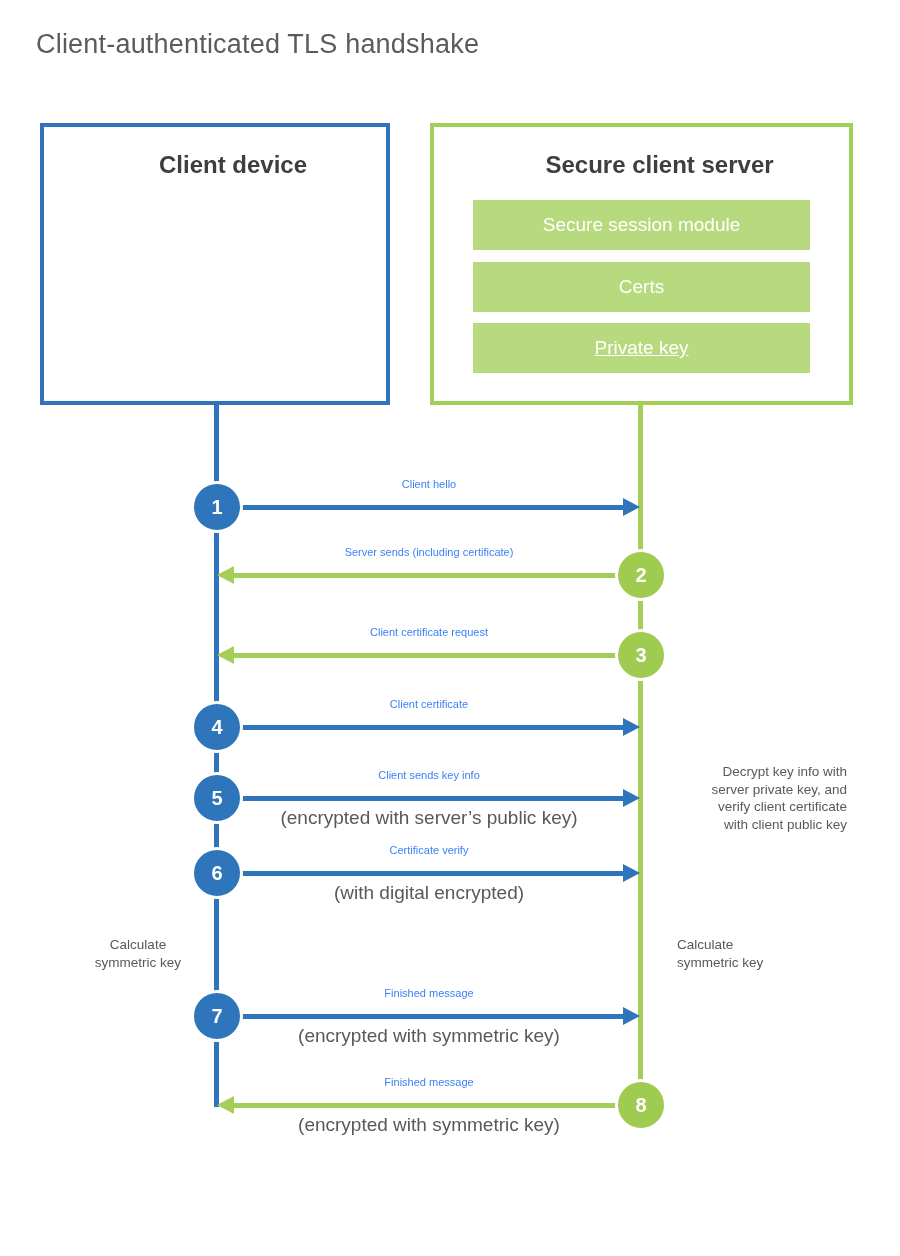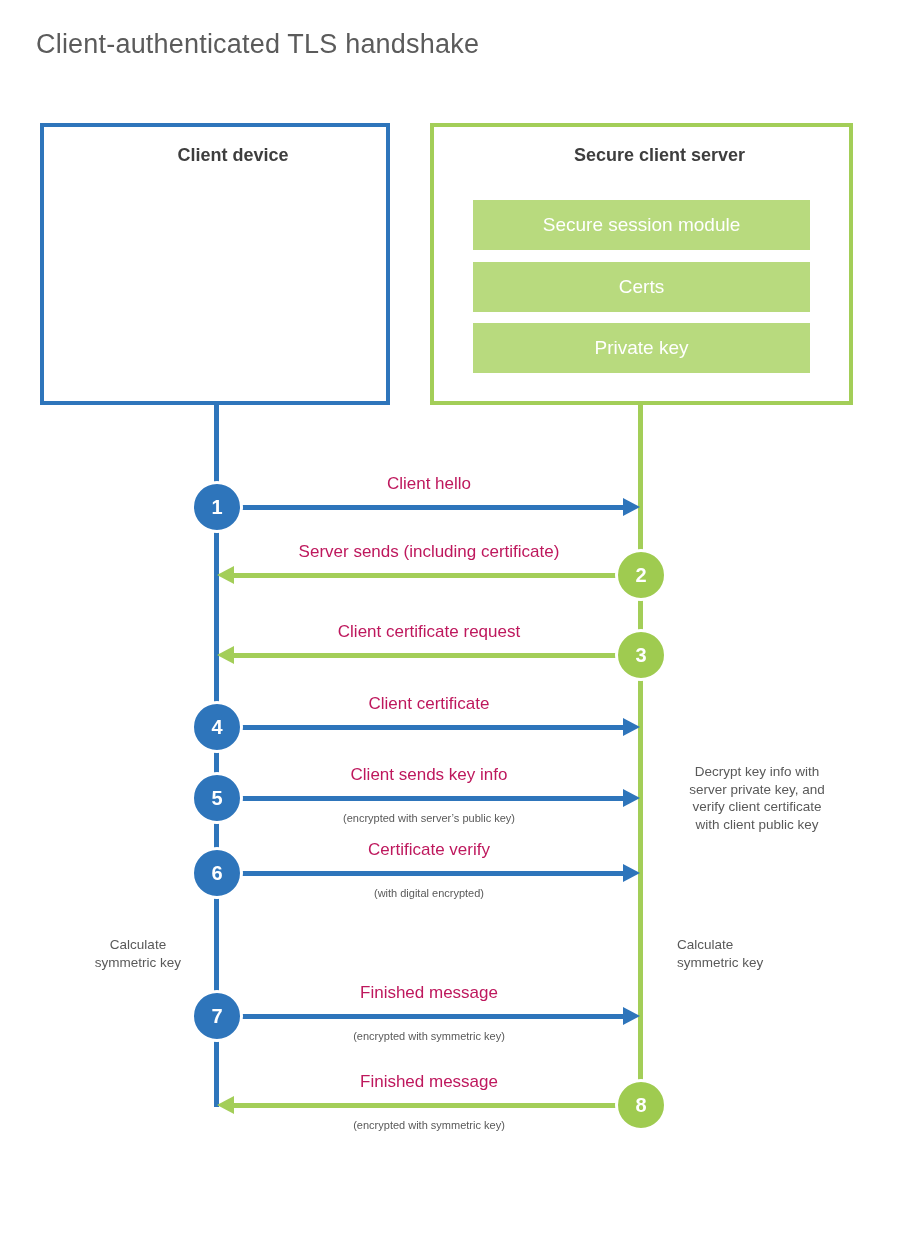--- a/index.html
+++ b/index.html
@@ -26,23 +26,23 @@
     position: absolute;
     top: 123px;
     height: 282px;
     background: #ffffff;
     border-style: solid;
     border-width: 4px;
   }
   .client-box { left: 40px; width: 350px; border-color: #2e75bb; }
   .server-box { left: 430px; width: 423px; border-color: #a3ce58; }
   .actor-title {
-    margin-top: 18px;
-    text-align: center;
-    font-size: 18px;
+    margin-top: 24px;
+    text-align: center;
+    font-size: 24px;
     font-weight: 700;
     color: #3e3e3e;
     padding-left: 36px;
   }
   .app-box {
     position: absolute;
     left: 34px;
     top: 73px;
     width: 275px;
     height: 173px;
@@ -62,21 +62,21 @@
     width: 337px;
     height: 50px;
     background: #b8da7e;
     color: #ffffff;
     font-size: 19px;
     line-height: 50px;
     text-align: center;
   }
   .bar-0 { top: 73px; }
   .bar-1 { top: 135px; }
-  .bar-2 { top: 196px; }
+  .bar-2 { top: 196px; text-decoration: underline; }
   
   .lifeline { position: absolute; width: 5px; top: 405px; }
   .client-line { left: 214px; height: 702px; background: #2e75bb; }
   .server-line { left: 638px; height: 702px; background: #a3ce58; }
   
   .hline { position: absolute; height: 5px; z-index: 2; }
   .hline.blue { background: #2e75bb; }
   .hline.green { background: #a3ce58; }
   .tri { position: absolute; width: 0; height: 0; z-index: 2; }
   .tri-right { border-top: 9px solid transparent; border-bottom: 9px solid transparent; border-left: 17px solid #2e75bb; }
@@ -96,45 +96,45 @@
     z-index: 3;
   }
   .circle.blue { background: #2e75bb; left: 191px; }
   .circle.green { background: #9fcb50; left: 615px; }
   
   .mlabel {
     position: absolute;
     left: 217px;
     width: 424px;
     text-align: center;
-    font-size: 17px;
+    font-size: 11px;
     line-height: 26px;
-    color: #be185d;
+    color: #3b82f6;
     z-index: 4;
   }
   .msub {
     position: absolute;
     left: 217px;
     width: 424px;
     text-align: center;
-    font-size: 11px;
+    font-size: 19px;
     line-height: 18px;
     color: #595959;
     z-index: 4;
   }
   
   .note {
     position: absolute;
     font-size: 13.5px;
     line-height: 17.5px;
     color: #595959;
     white-space: pre-line;
     z-index: 4;
   }
-  .decrypt-note { left: 667px; top: 763px; width: 180px; text-align: center; }
+  .decrypt-note { left: 667px; top: 763px; width: 180px; text-align: right; }
   .calc-left { left: 73px; top: 936px; width: 130px; text-align: center; }
   .calc-right { left: 677px; top: 936px; width: 130px; text-align: left; }
 </style>
 </head>
 <body>
 
 <div class="canvas">
 
   <div class="title">Client-authenticated TLS handshake</div>
 

